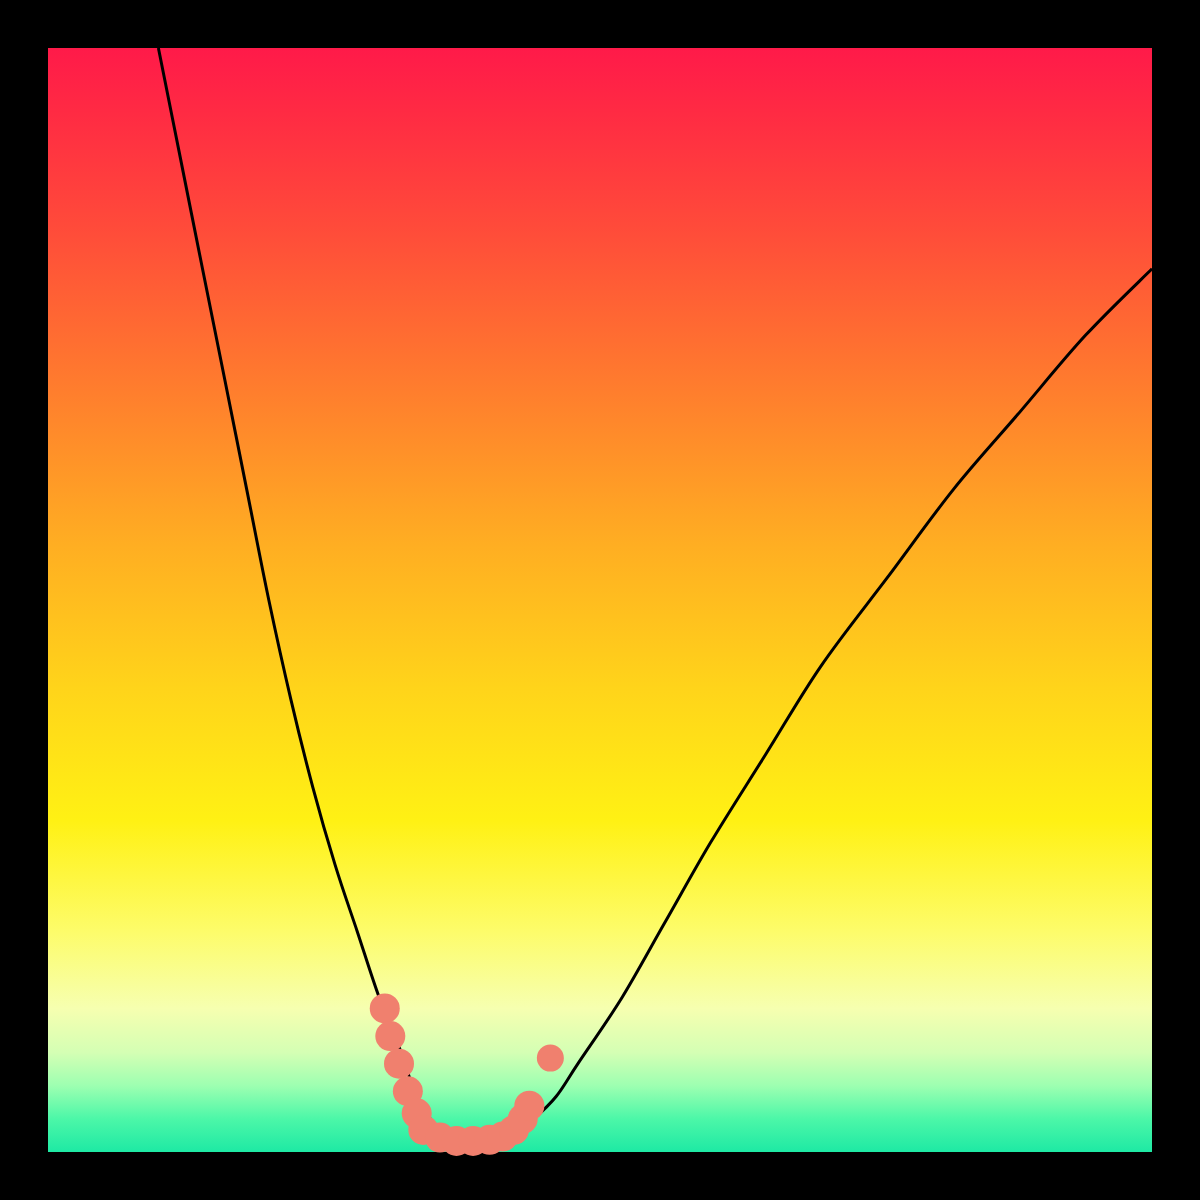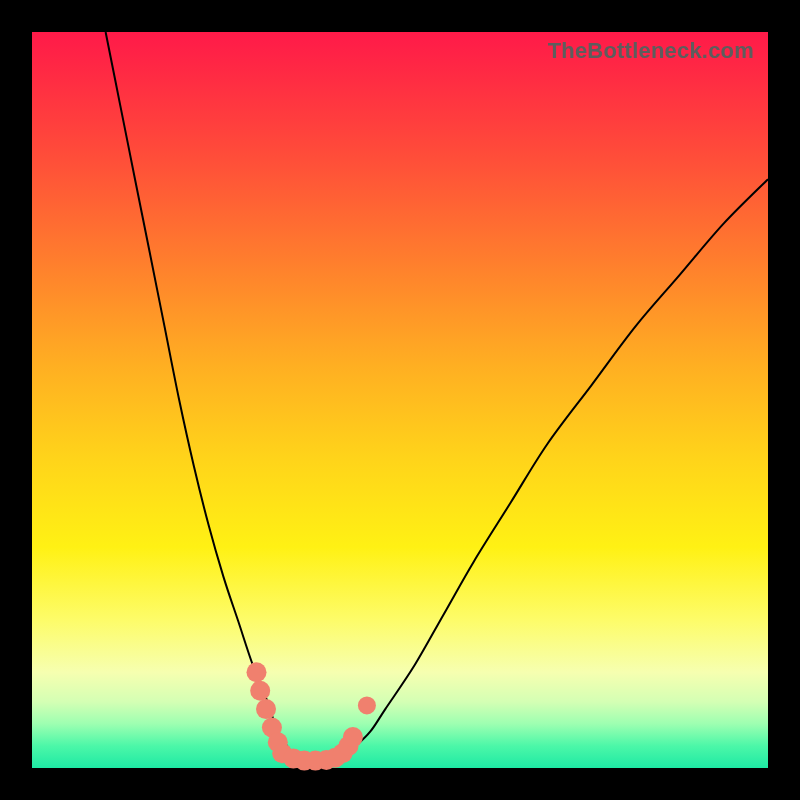--- a/index.html
+++ b/index.html
@@ -56,21 +56,20 @@
     width: 736px;
     height: 736px;
     overflow: visible;
   }
 </style>
 </head>
 <body>
 
 <div class="frame">
   <div class="plot">
-    <div class="attribution">TheBottleneck.com</div>
 
     <svg class="curves" viewBox="0 0 736 736" preserveAspectRatio="none">
       <g>
         <path fill="none" stroke="#000" stroke-width="2" d="M 73.6 0.0 C 76.1 12.3 83.4 49.1 88.3 73.6 C 93.2 98.1 98.1 122.7 103.0 147.2 C 107.9 171.7 112.9 196.3 117.8 220.8 C 122.7 245.3 127.6 269.9 132.5 294.4 C 137.4 318.9 142.3 344.7 147.2 368.0 C 152.1 391.3 157.0 413.4 161.9 434.2 C 166.8 455.1 171.7 474.7 176.6 493.1 C 181.5 511.5 186.5 528.7 191.4 544.6 C 196.3 560.6 201.2 574.1 206.1 588.8 C 211.0 603.5 215.9 619.5 220.8 633.0 C 225.7 646.5 231.8 659.9 235.5 669.8 C 239.2 679.6 240.4 685.7 242.9 691.8 C 245.3 698.0 247.8 702.3 250.2 706.6 C 252.7 710.9 255.1 714.5 257.6 717.6 C 260.1 720.7 263.7 723.7 265.0 725.0"></path>
         <path fill="none" stroke="#000" stroke-width="2" d="M 309.1 725.0 C 311.6 723.1 318.9 718.2 323.8 713.9 C 328.7 709.6 333.7 705.3 338.6 699.2 C 343.5 693.1 345.9 688.2 353.3 677.1 C 360.6 666.1 372.9 648.9 382.7 633.0 C 392.5 617.0 402.3 598.6 412.2 581.4 C 422.0 564.3 430.6 548.3 441.6 529.9 C 452.6 511.5 466.1 490.7 478.4 471.0 C 490.7 451.4 501.7 431.8 515.2 412.2 C 528.7 392.5 544.6 372.9 559.4 353.3 C 574.1 333.7 588.8 312.8 603.5 294.4 C 618.2 276.0 633.0 260.1 647.7 242.9 C 662.4 225.7 677.1 207.3 691.8 191.4 C 706.6 175.4 728.6 154.6 736.0 147.2"></path>
       </g>
       <g fill="#f0806e" stroke="none">
           <circle cx="224.5" cy="640.3" r="10" fill="#f0806e"></circle>
           <circle cx="228.2" cy="658.7" r="10" fill="#f0806e"></circle>
           <circle cx="234.0" cy="677.1" r="10" fill="#f0806e"></circle>

